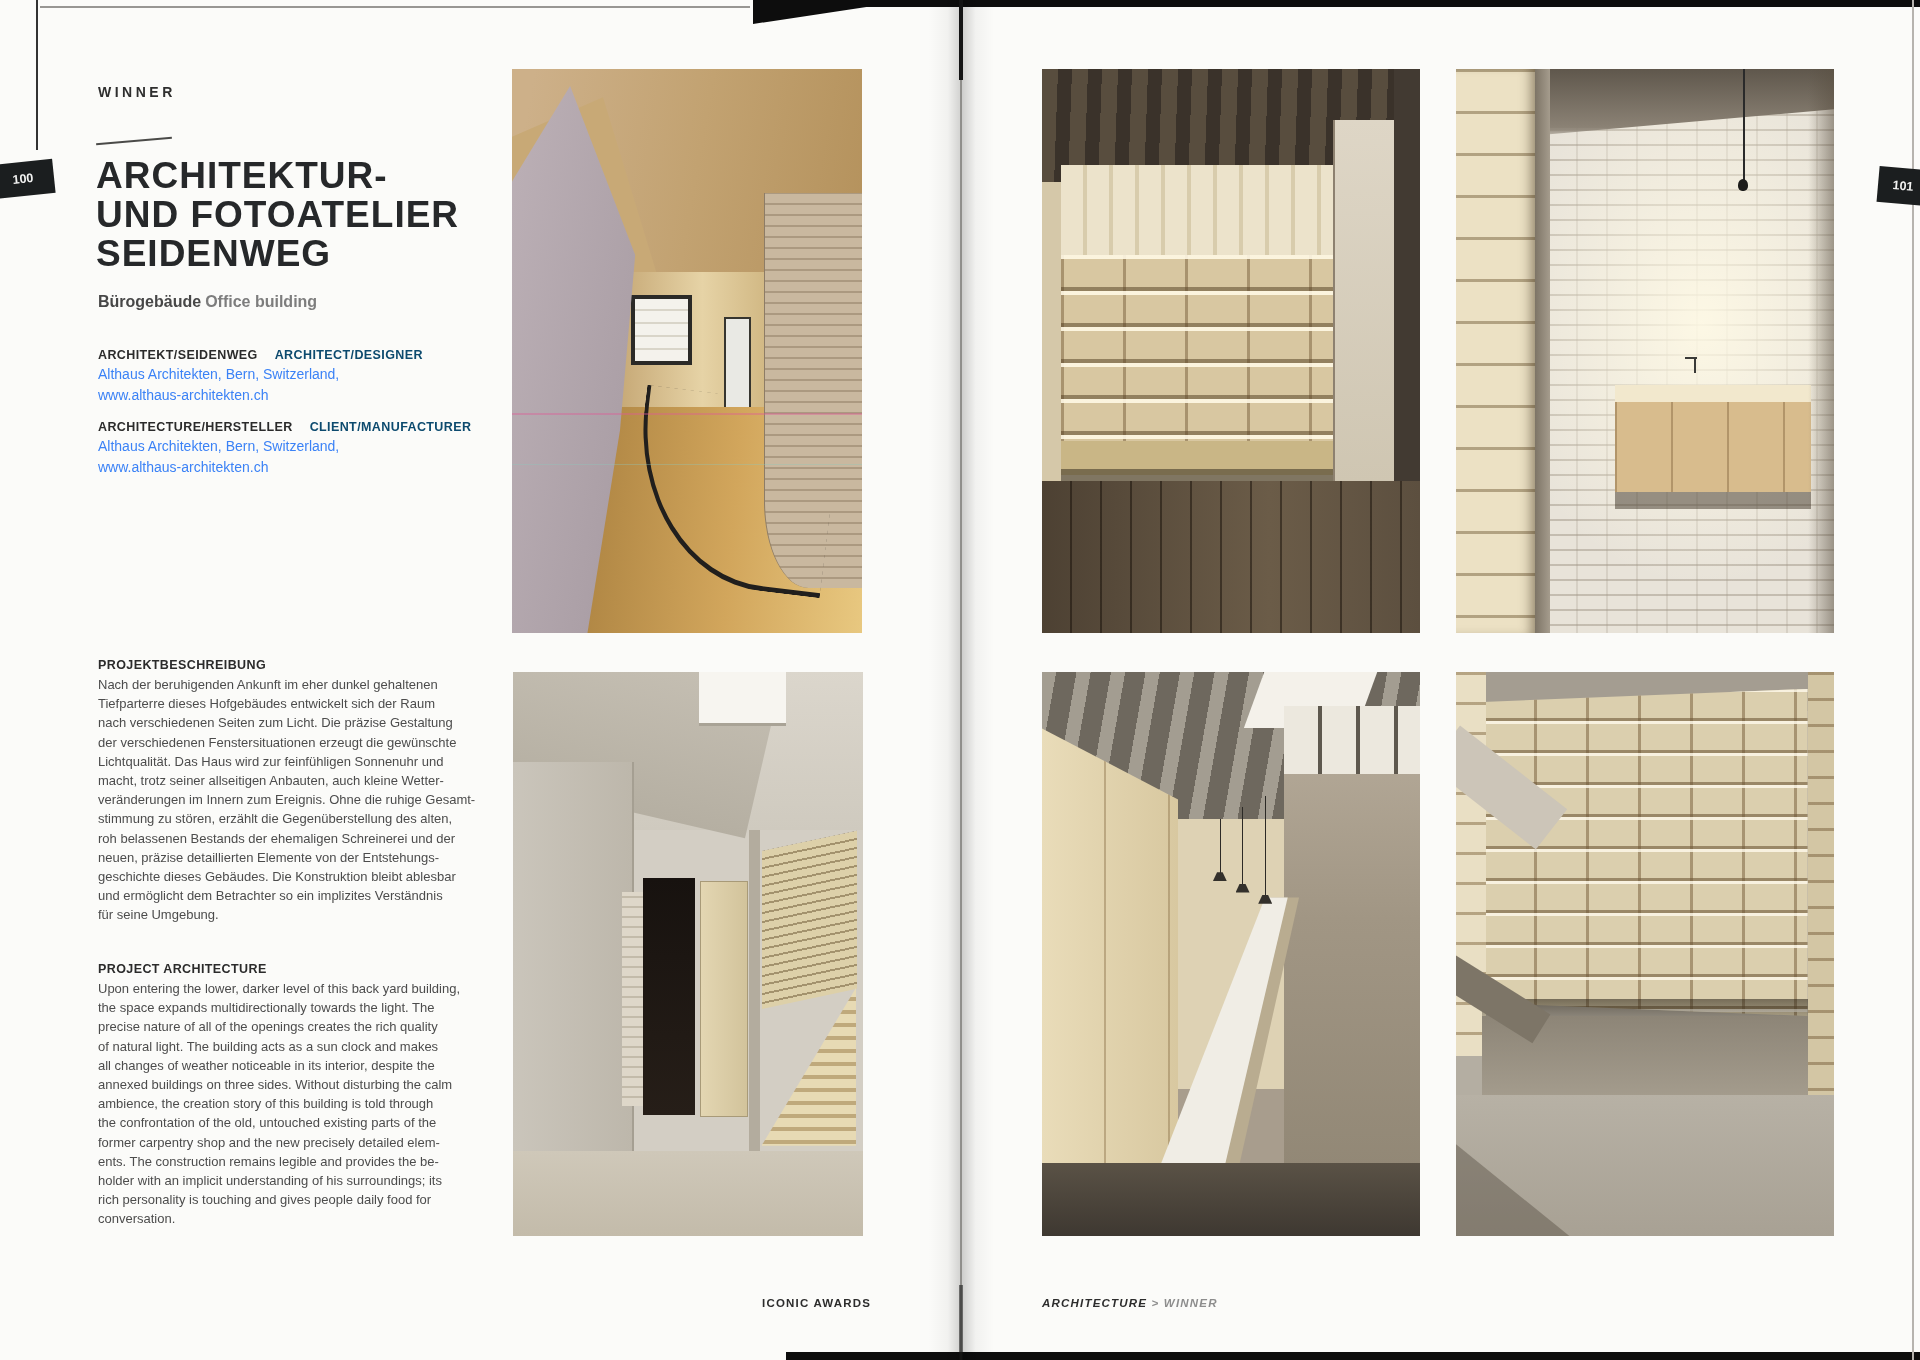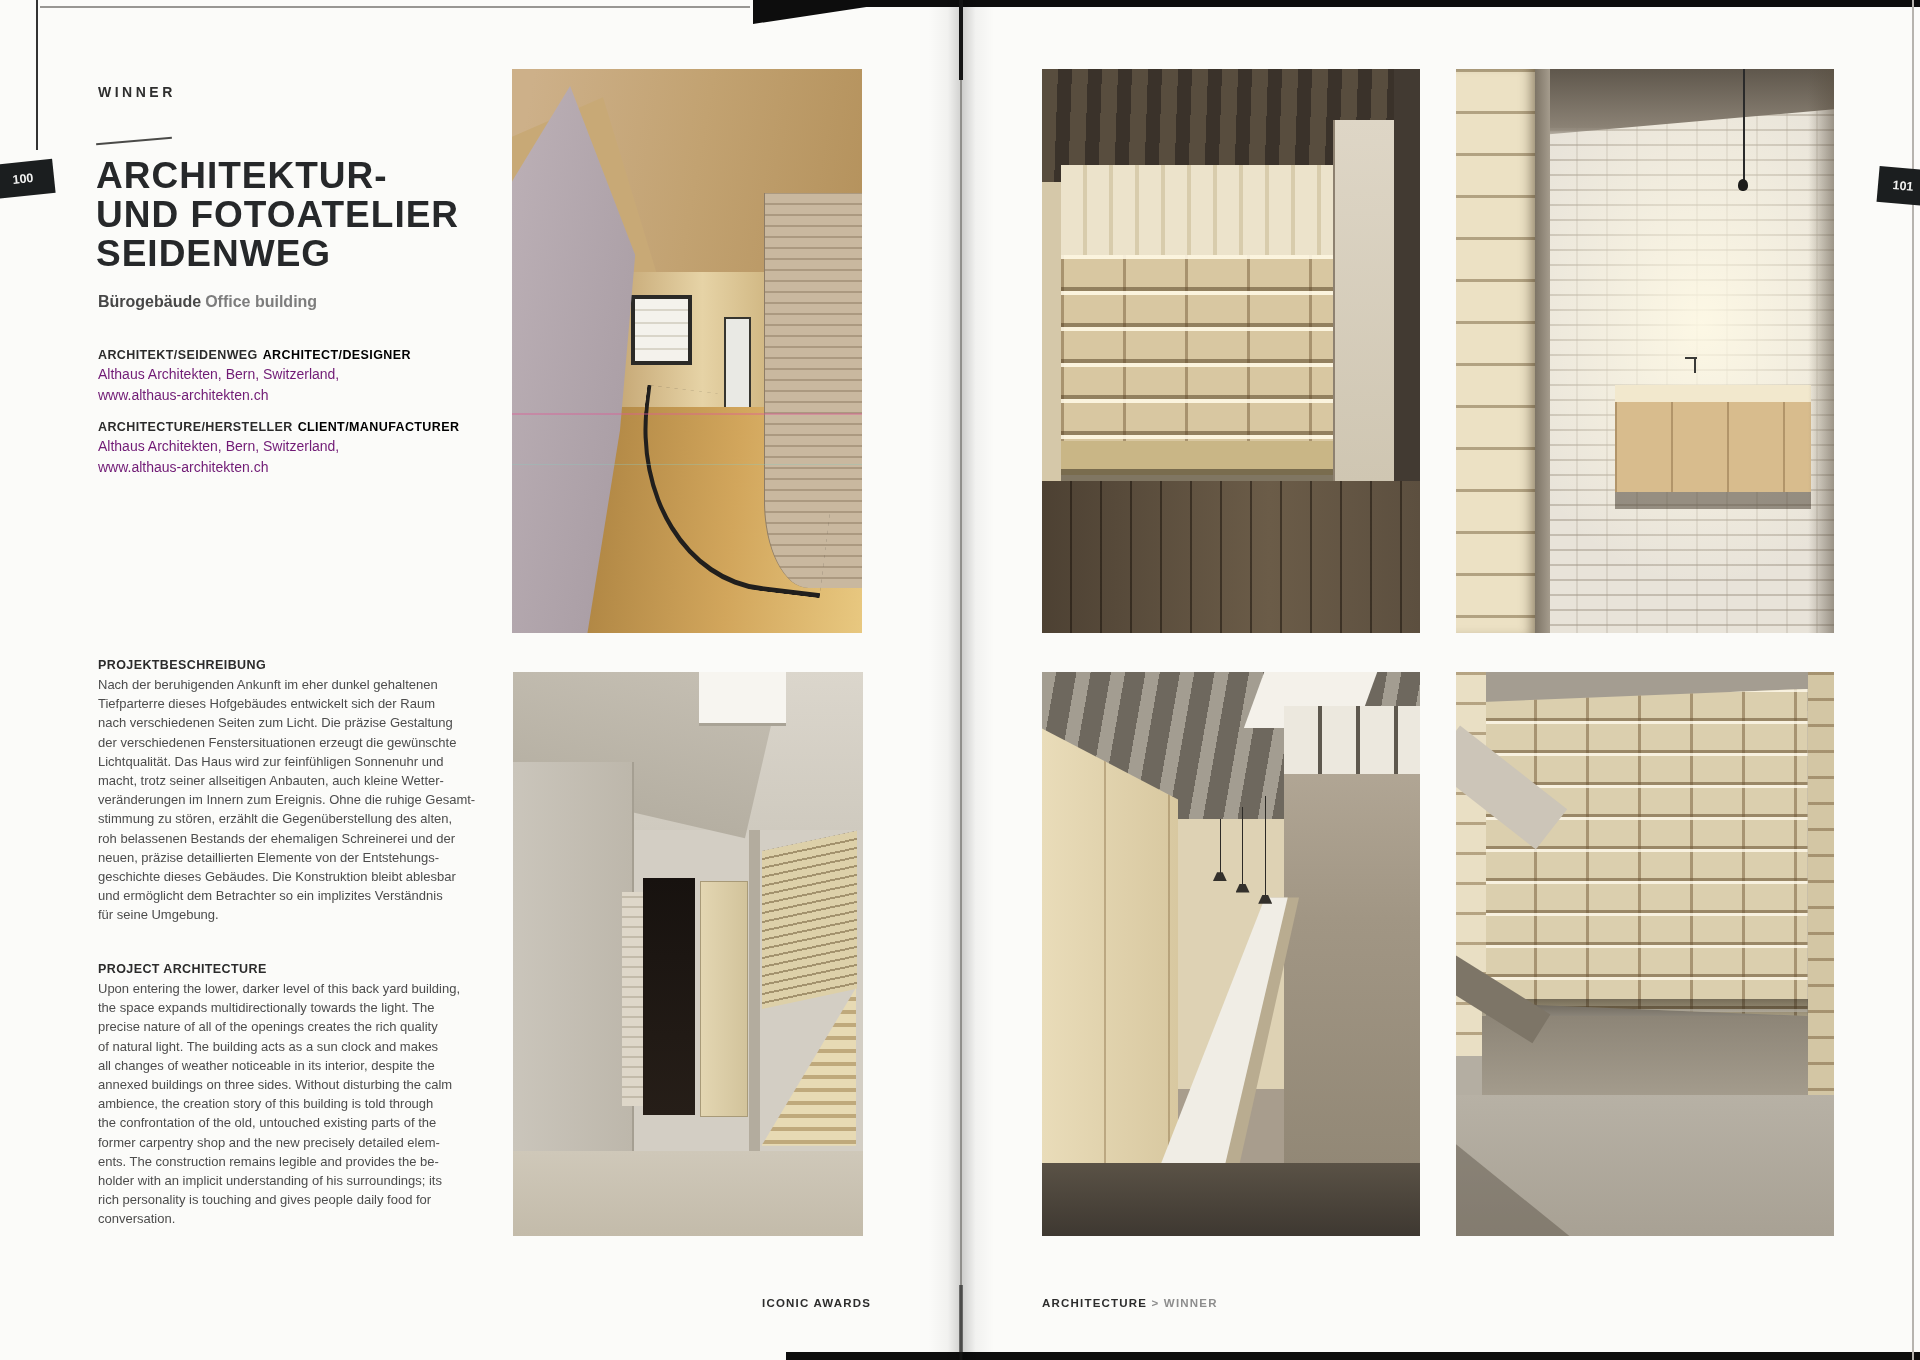--- a/index.html
+++ b/index.html
@@ -12,22 +12,22 @@
   .abs{position:absolute;}
   .ph{position:absolute;overflow:hidden;background:#cfc9bd;}
   .ph *{position:absolute;}
   .eyebrow{left:98px;top:84px;font-size:14px;font-weight:bold;letter-spacing:3.5px;color:#2e2e2e;}
   .rule{left:96px;top:140px;width:76px;height:2px;background:#4a4a48;transform:rotate(-5deg);}
   .title{left:96px;top:156px;margin:0;font-size:37px;line-height:39px;font-weight:bold;
          letter-spacing:1px;color:#26282a;white-space:pre-line;}
   .subtitle{left:98px;top:293px;font-size:16px;color:#474747;font-weight:bold;}
   .subtitle .en{color:#7d7d7d;margin-left:4px;}
   .lblrow{font-size:12.5px;font-weight:bold;letter-spacing:.4px;color:#2b2b2b;}
-  .lblrow .en{color:#000000;margin-left:5px;}
-  .addr{font-size:14px;line-height:21px;color:#701a75;white-space:pre-line;}
+  .lblrow .en{color:#0c4a6e;margin-left:17px;}
+  .addr{font-size:14px;line-height:21px;color:#3b82f6;white-space:pre-line;}
   .bheading{font-size:12.5px;font-weight:bold;letter-spacing:.4px;color:#2b2b2b;}
   .bodytxt{font-size:13px;line-height:19.2px;color:#4c4c4c;white-space:pre-line;width:430px;}
   .footer{top:1297px;font-size:11.5px;font-weight:bold;letter-spacing:1.2px;color:#2c2c2c;}
   .footer .sep,.footer .sub{color:#8d8d8d;}
   .tab{background:#1b1e1f;color:#f3f3f2;font-size:12.5px;font-weight:bold;
        display:flex;align-items:center;justify-content:center;}
 </style>
 </head>
 <body>
 
@@ -94,21 +94,21 @@
 annexed buildings on three sides. Without disturbing the calm
 ambience, the creation story of this building is told through
 the confrontation of the old, untouched existing parts of the
 former carpentry shop and the new precisely detailed elem-
 ents. The construction remains legible and provides the be-
 holder with an implicit understanding of his surroundings; its
 rich personality is touching and gives people daily food for
 conversation.</div>
 
 <div class="abs footer" style="left:762px;">ICONIC AWARDS</div>
-<div class="abs footer" style="left:1042px;">
+<div class="abs footer" style="left:1042px;font-style:italic;">
   <span>ARCHITECTURE</span>
   <span class="sep">&gt;</span>
   <span class="sub">WINNER</span>
 </div>
 
 <div class="ph" style="left:512px;top:69px;width:350px;height:564px;background:#c8a976;">
   <div style="inset:0;background:linear-gradient(100deg,#cdb089 5%,#c2a271 45%,#b3905a 90%);clip-path:polygon(10% 0,100% 0,100% 40%,52% 58%,26% 5%,0 12%,0 0);"></div>
   <div style="left:28%;top:36%;width:44%;height:40%;background:linear-gradient(90deg,#c3a471,#e6d3a6 60%,#d3b océ#d2b985);background:linear-gradient(90deg,#c3a471,#e6d3a6 60%,#d2b985);"></div>
   <div style="left:34%;top:40%;width:15%;height:11%;background:#f4f2ec;border:4px solid #2b2a27;background-image:repeating-linear-gradient(0deg,transparent 0 11px,#d9d5c9 11px 13px);"></div>
   <div style="left:60.5%;top:44%;width:6.5%;height:19%;background:#e9e9e4;border:2px solid #36352f;"></div>

